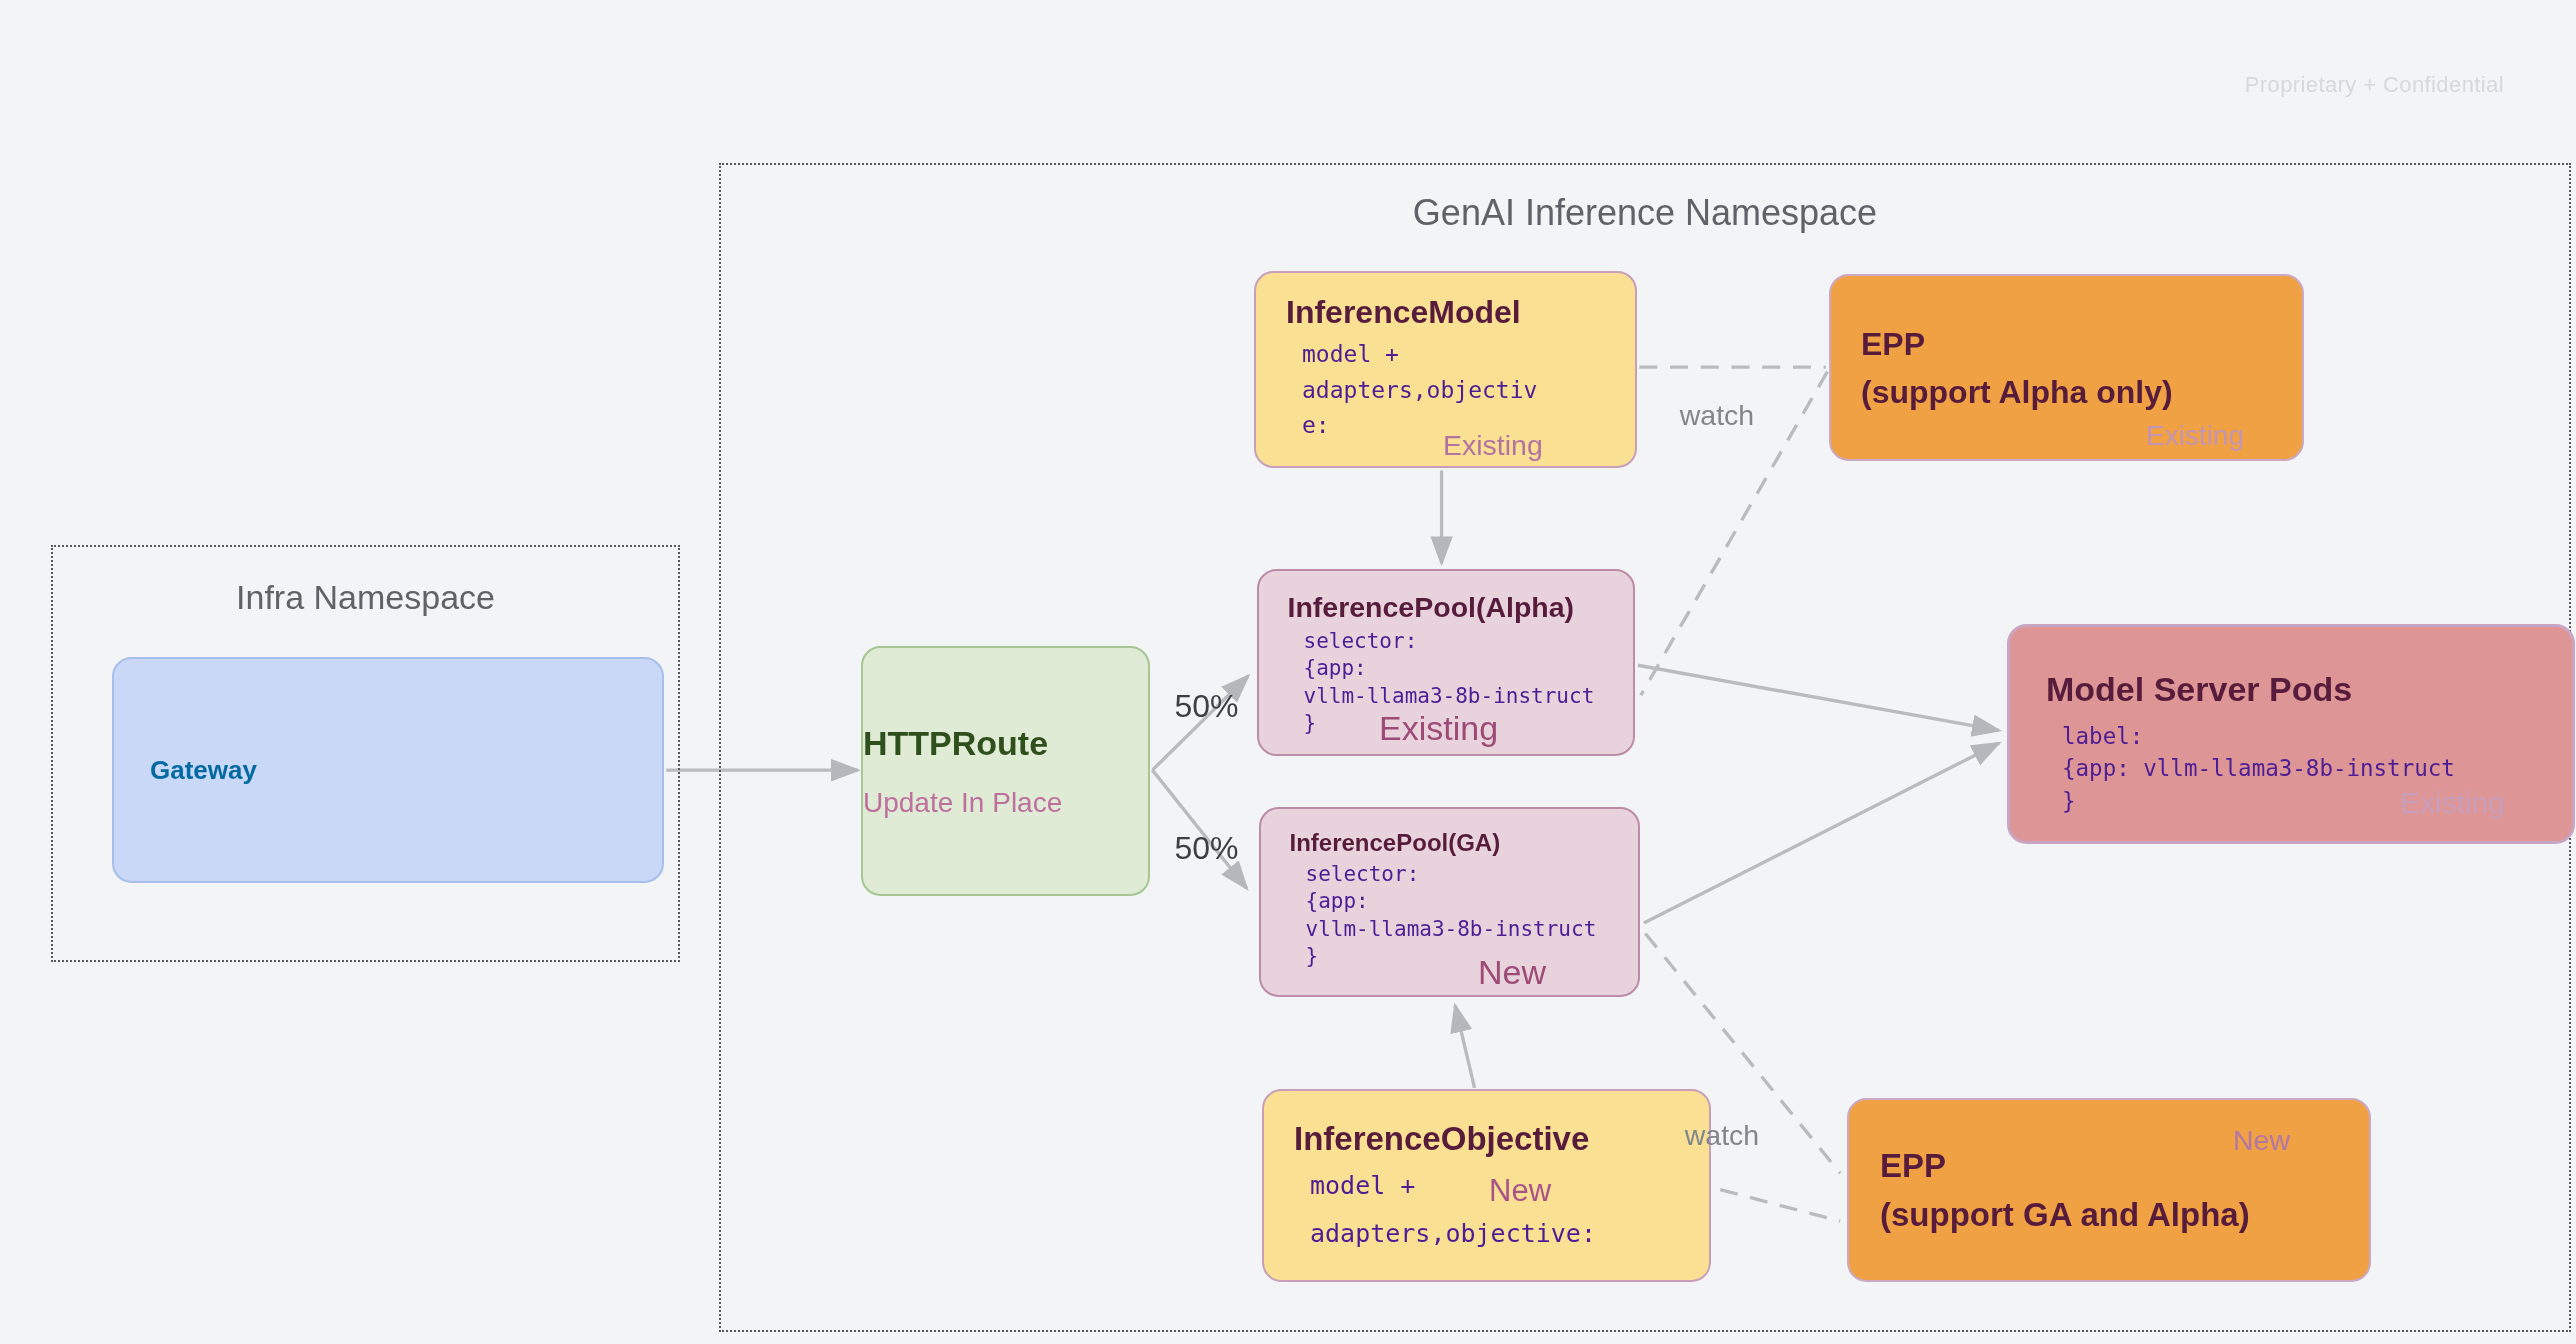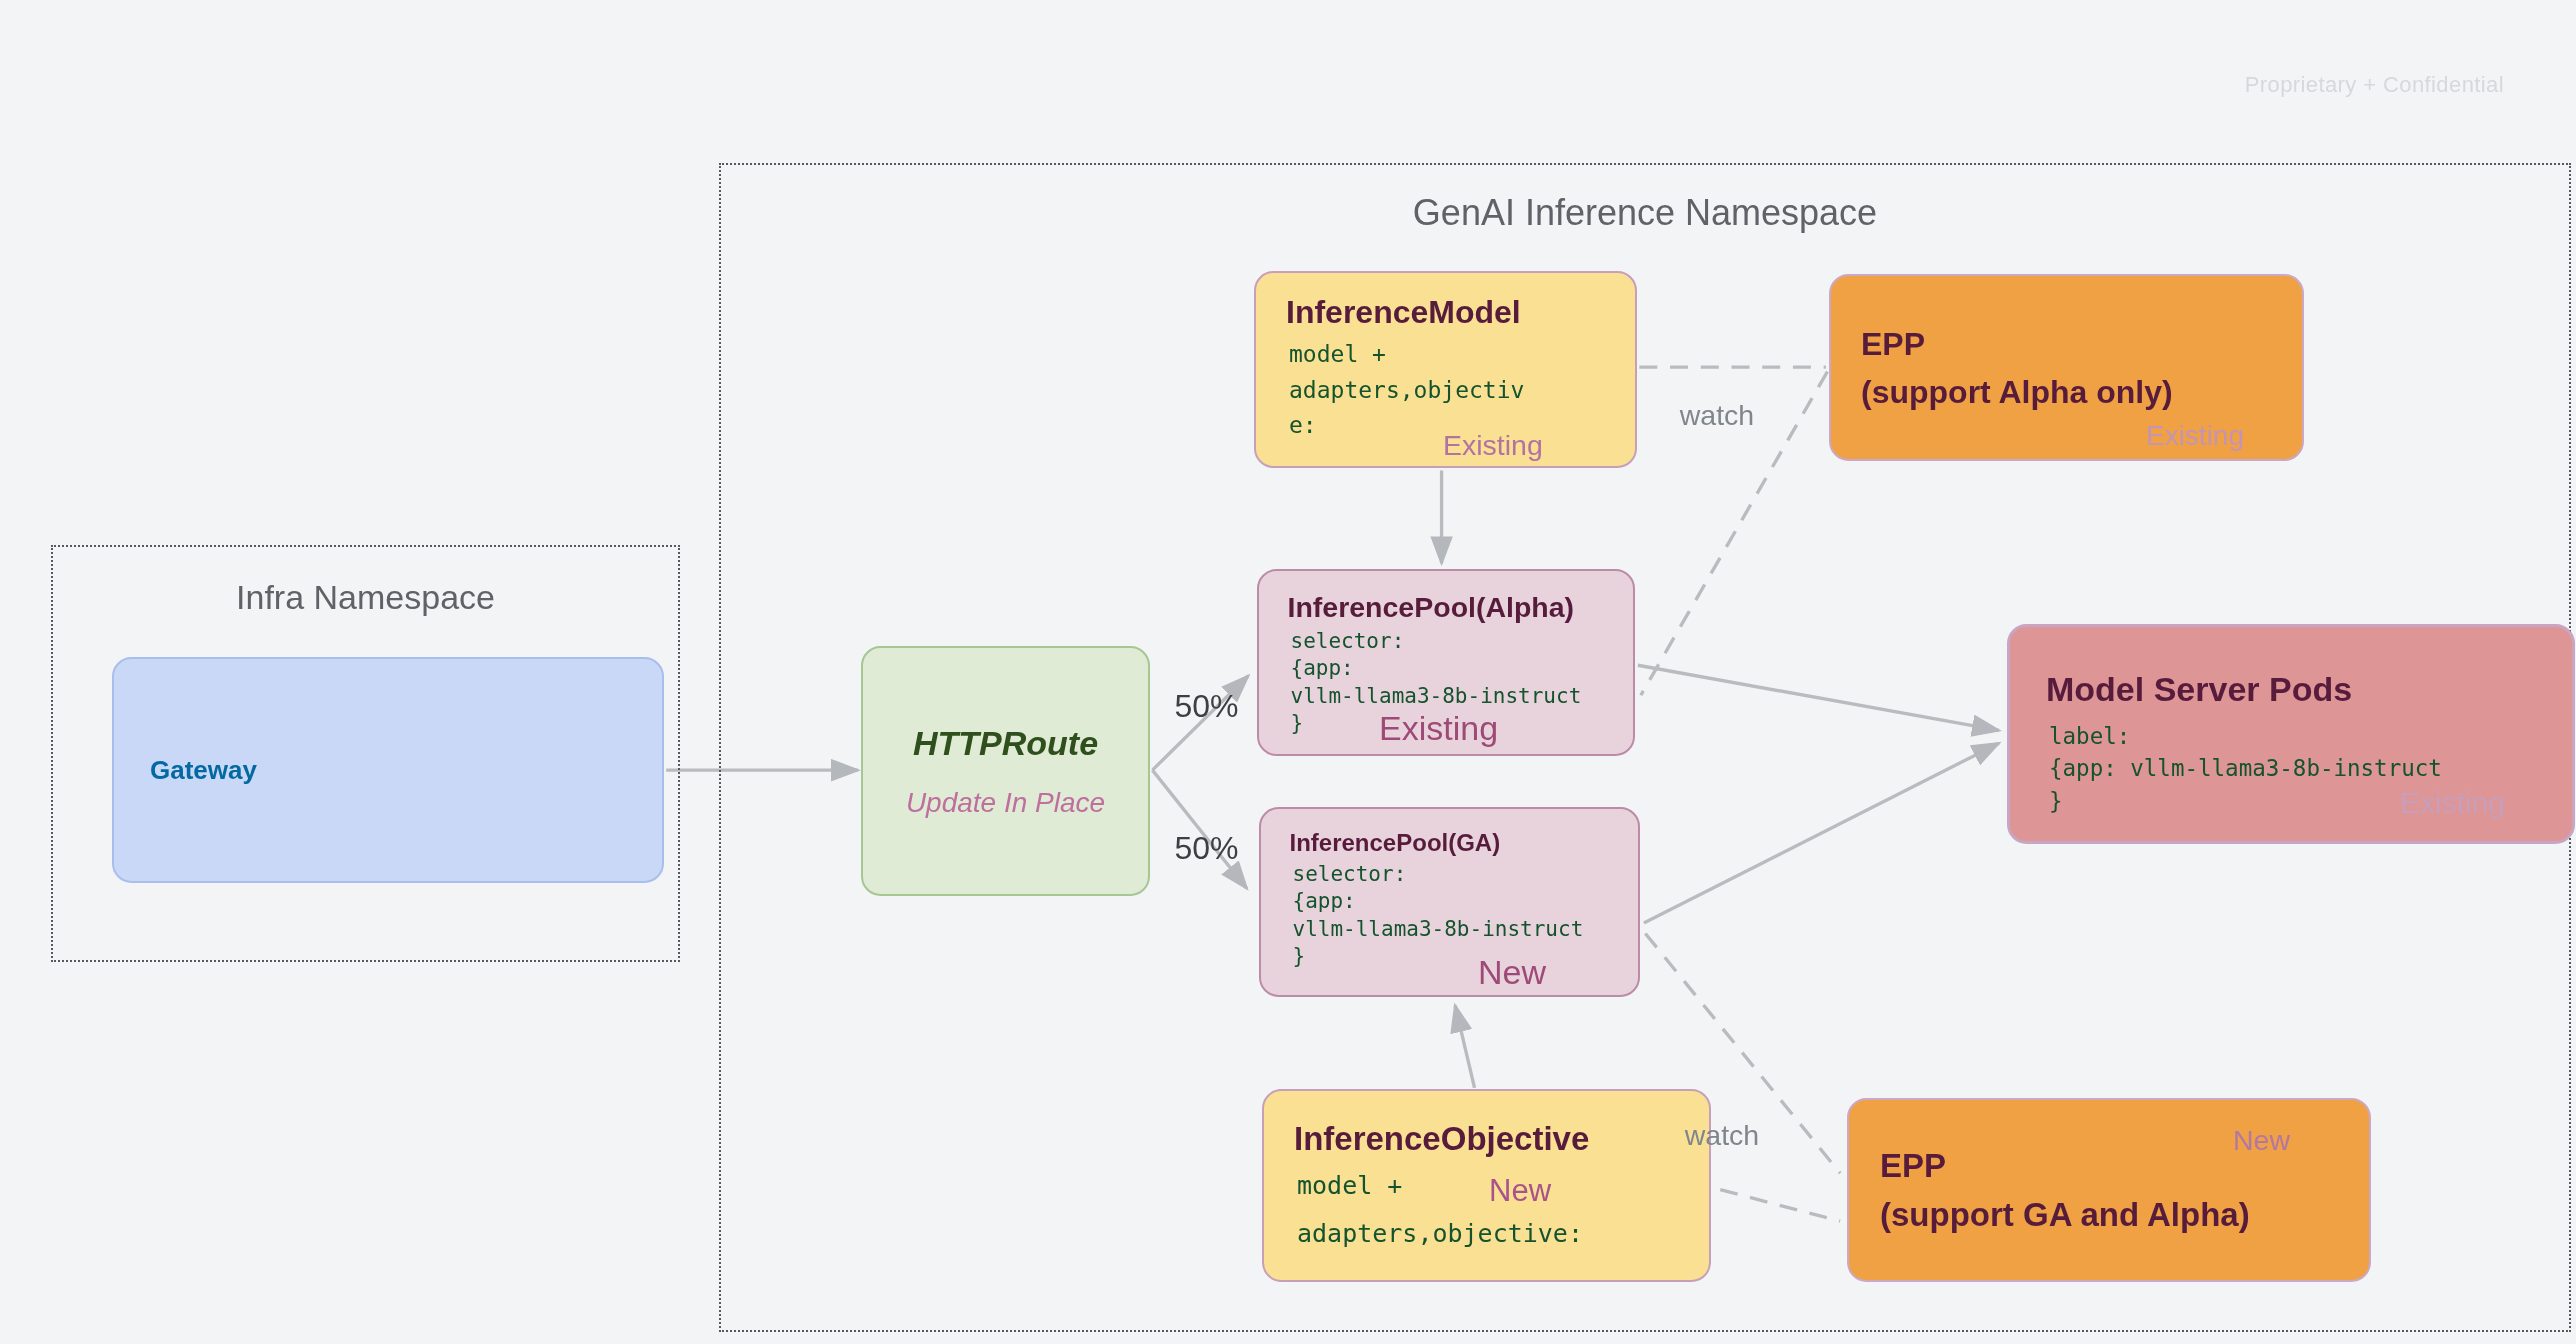--- a/index.html
+++ b/index.html
@@ -28,32 +28,32 @@
   .node{position:absolute;border-radius:19.5px;box-sizing:border-box;}
   .yellow{background:#F9E093;border:2.2px solid #C79FBA;}
   .orange{background:#F0A143;border:2.2px solid #CBA8C4;}
   .pink{background:#E8D3DD;border:2.2px solid #BC8BA8;}
   .salmon{background:#DE9595;border:3px solid #C9A5C4;}
   .green{background:#DFEBD4;border:2.2px solid #A6C694;}
   .blue{background:#C8D8F6;border:2.2px solid #A8BEEC;}
 
   .node-title{font-weight:bold;color:#571C3C;}
   .code{
-    margin:3px;font-family:"DejaVu Sans Mono",monospace;
-    color:#14532d;white-space:pre-line;
+    margin:16px;font-family:"DejaVu Sans Mono",monospace;
+    color:#4c1d95;white-space:pre-line;
   }
   .status{position:absolute;font-family:"Liberation Sans",sans-serif;}
 
   
   #gateway{left:112px;top:657px;width:552px;height:226px;display:flex;align-items:center;}
   #gateway .node-title{font-size:26px;color:#0369a1;padding-left:36px;}
 
   
   #httproute{left:861px;top:646px;width:289px;height:250px;
-    display:flex;flex-direction:column;align-items:center;justify-content:center;gap:24px;font-style:italic;}
+    display:flex;flex-direction:column;align-items:flex-start;justify-content:center;gap:24px;}
   #httproute .node-title{font-size:34px;color:#2F4F1C;}
   #httproute .subtitle{font-size:28px;color:#BE6F9E;}
 
   
   #inference-model{left:1254px;top:271px;width:383px;height:197px;padding:21px 0 0 30px;}
   #inference-model .node-title{font-size:32px;}
   #inference-model .code{font-size:23px;line-height:1.55;margin-top:6px;}
   #inference-model .status{left:187px;bottom:4.5px;font-size:28.5px;color:#B273A1;}
 
   

